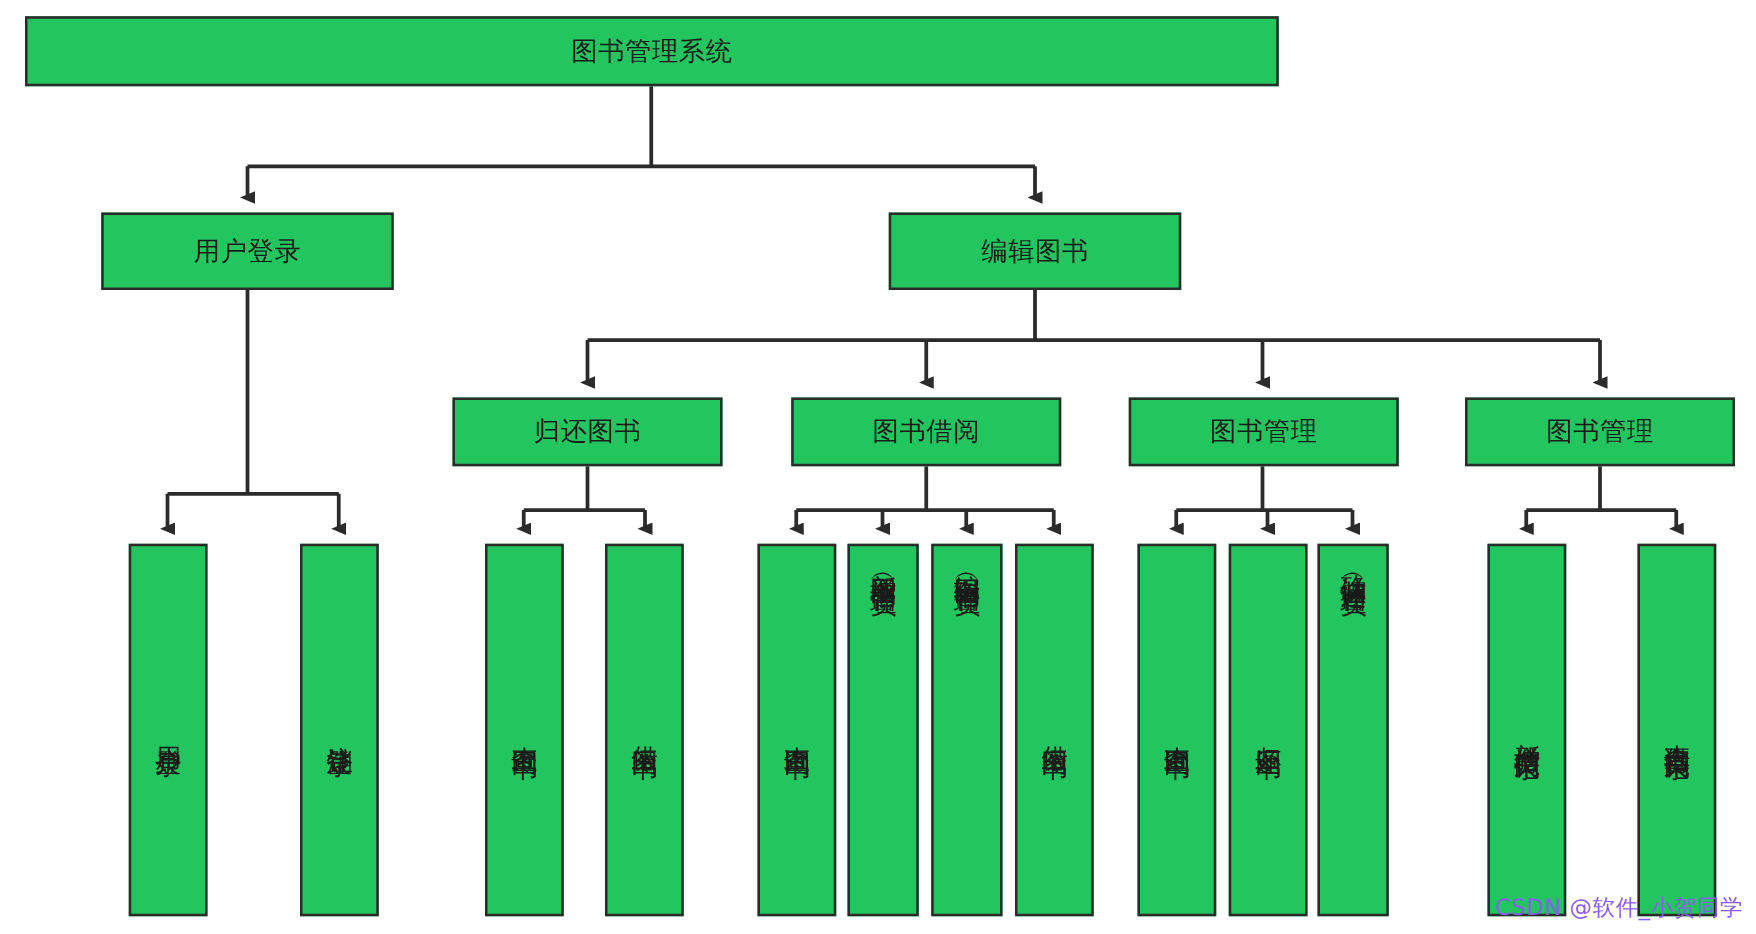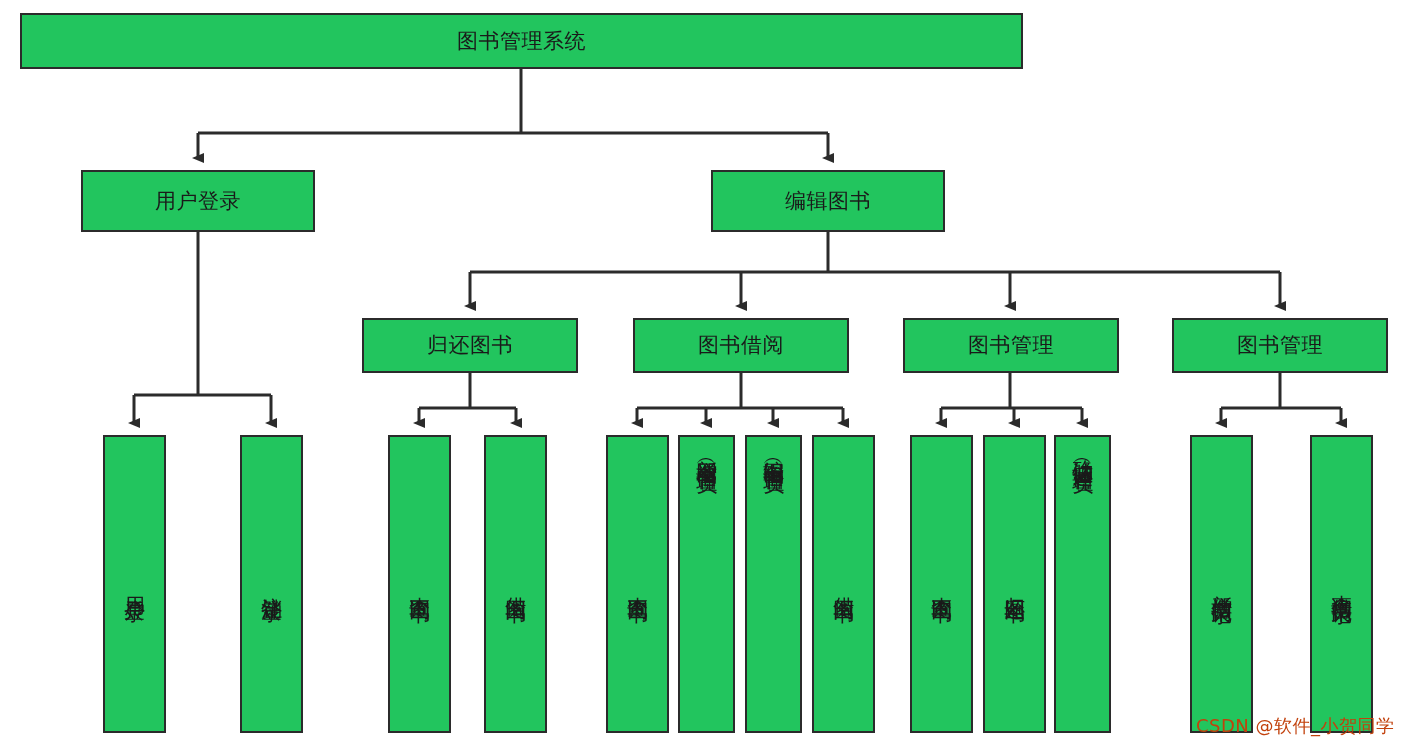--- a/index.html
+++ b/index.html
@@ -55,21 +55,21 @@
     letter-spacing: 2px;
     white-space: nowrap;
   }
   .node.vertical.mid {
     align-items: center;
     padding-top: 0;
   }
   .watermark {
     position: absolute;
     font-size: 18px;
-    color: #c2410c;
+    color: #8b5cf6;
     white-space: nowrap;
     letter-spacing: 0.5px;
   }
 </style>
 </head>
 <body>
 
 <div id="canvas">
 
   <svg class="edges" viewBox="0 0 1405 747">

